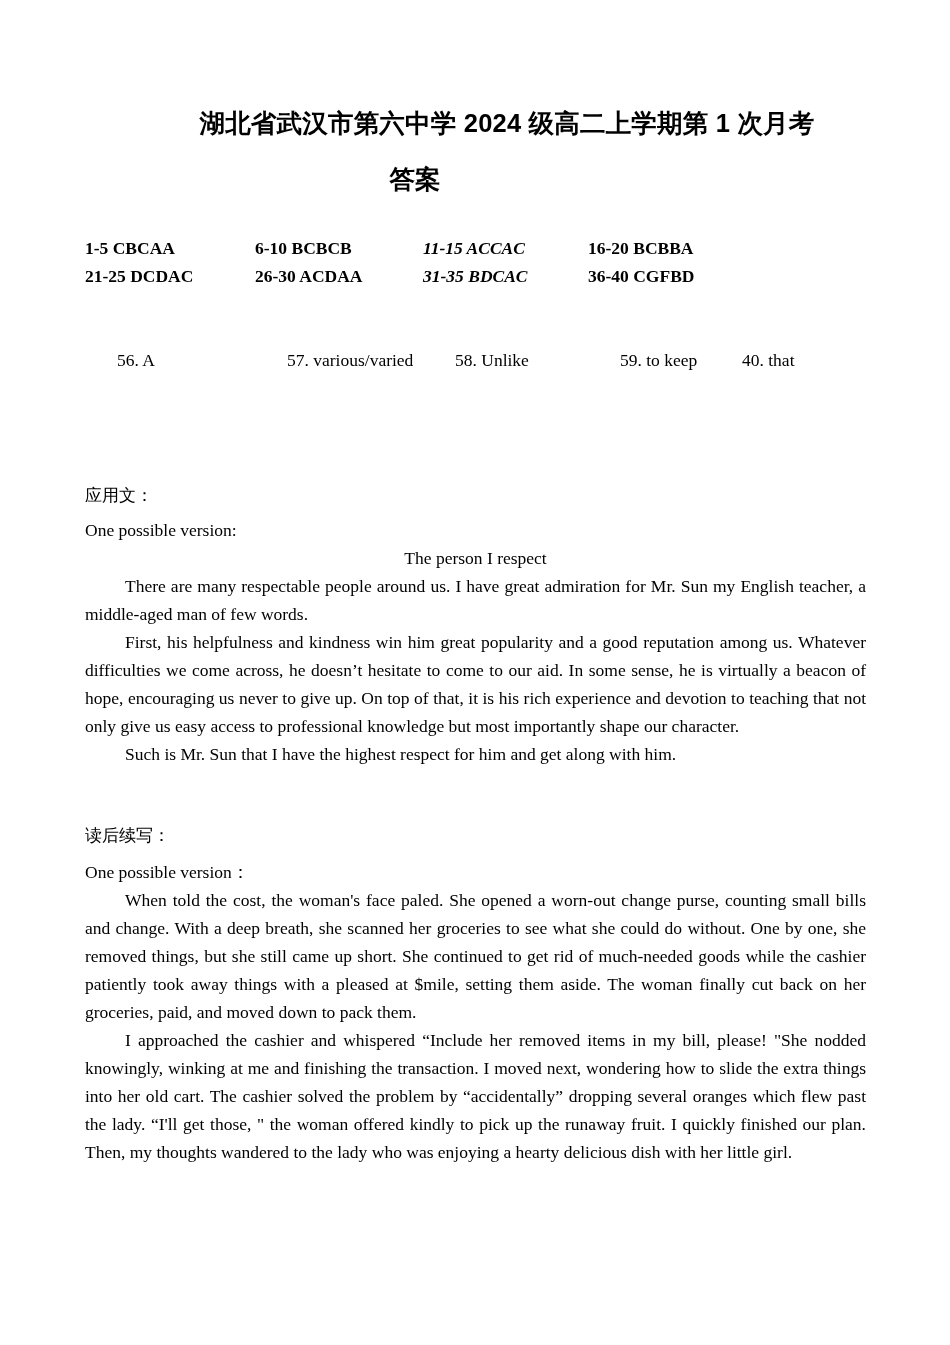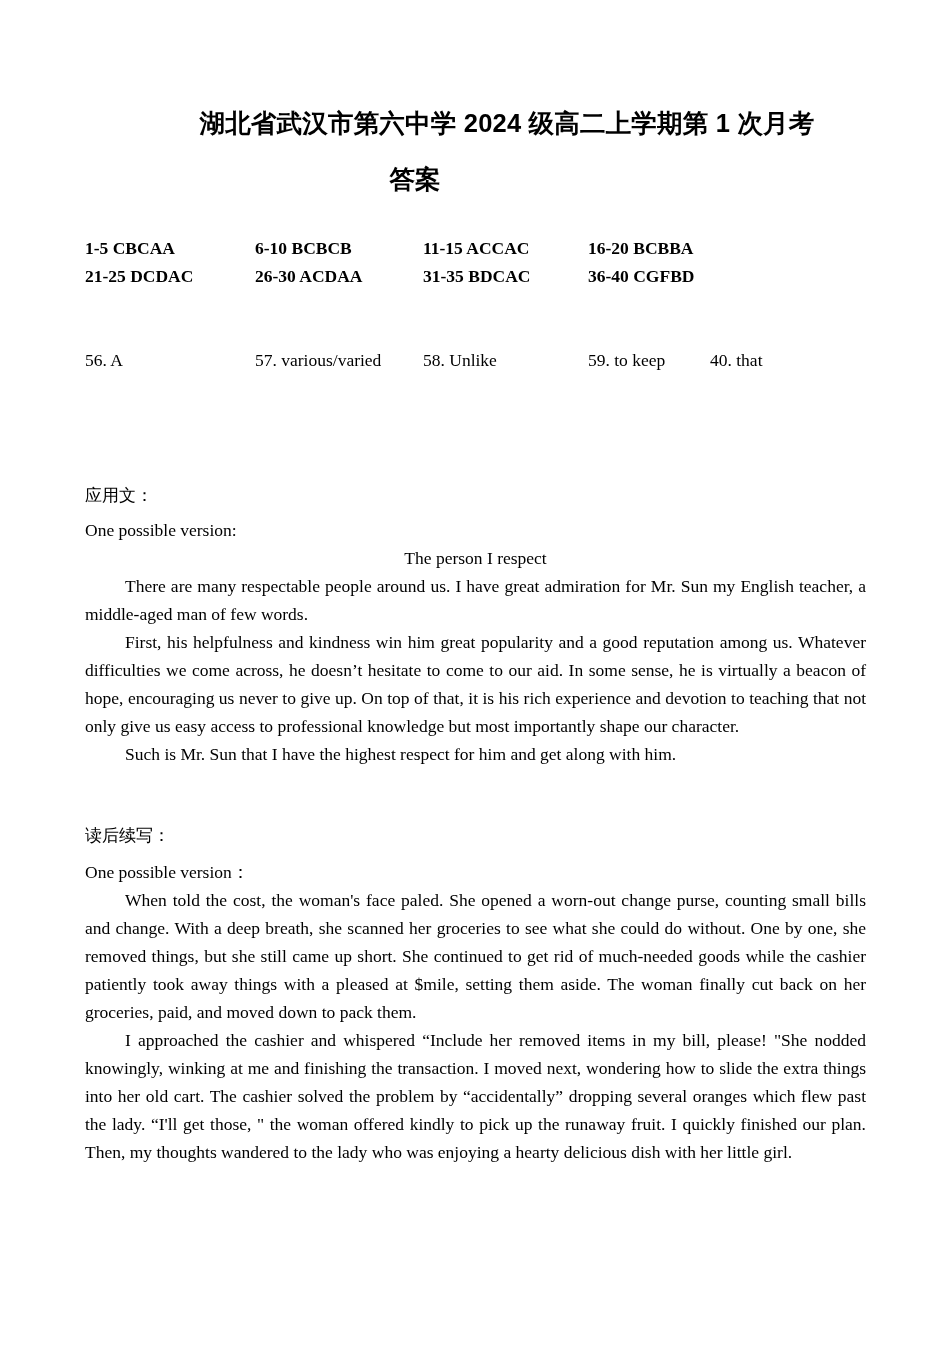--- a/index.html
+++ b/index.html
@@ -62,35 +62,36 @@
     font-weight: bold;
     font-size: 17.5px;
     white-space: nowrap;
   }
   .answer-cell {
     position: absolute;
     top: 0;
   }
   .ac0 { left: 0px; }
   .ac1 { left: 170px; }
-  .ac2 { left: 338px; }
+  .ac2 { left: 338px; font-style: italic; }
   .ac3 { left: 503px; text-align: center; }
 
   
   .blank-block {
     position: absolute;
     left: 85px;
     top: 350px;
     width: 800px;
   }
   .blank-row {
     height: 29px;
     position: relative;
     font-size: 17.5px;
     white-space: nowrap;
+    margin-left: 32px;
   }
   .blank-cell {
     position: absolute;
     top: 0;
   }
 
   
   .section {
     position: absolute;
     left: 85px;

